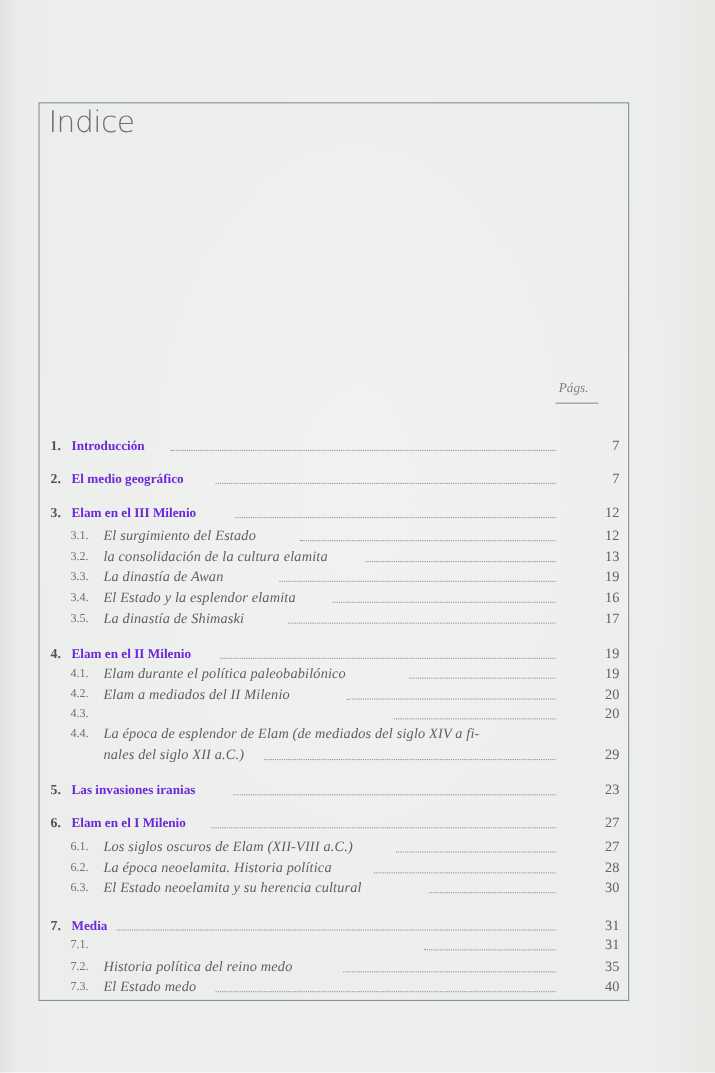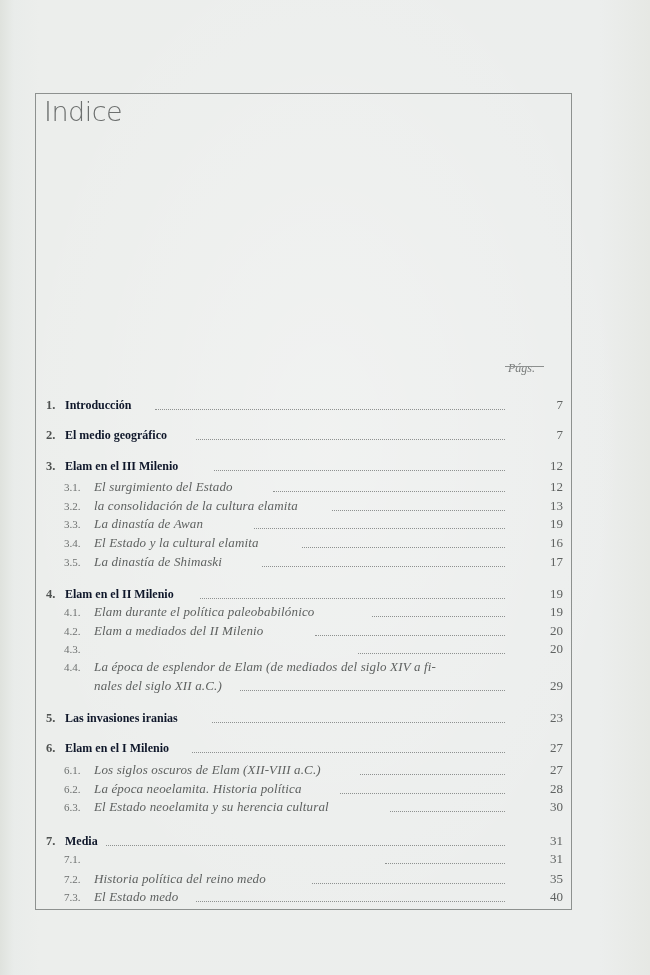--- a/index.html
+++ b/index.html
@@ -26,33 +26,33 @@
   }
   .title {
     position: absolute; left: 44px; top: 96px;
     font-family: "DejaVu Sans", "Liberation Sans", sans-serif;
     font-weight: 300;
     font-size: 27px; letter-spacing: -0.5px;
     color: #6d706f;
   }
   .pags {
     position: absolute; left: 508px; top: 345px;
-    font-style: italic; font-size: 12px; color: #7b7e7d; margin-top: 16px;
+    font-style: italic; font-size: 12px; color: #7b7e7d;
   }
   .pags-rule {
     position: absolute; left: 505px; top: 366px; width: 39px; height: 0;
     border-top: 1px solid #8d908f;
   }
   .row {
     position: absolute; left: 0; width: 650px; height: 18px;
     font-size: 12.5px; line-height: 18px;
   }
   .row .num, .row .label, .row .leader, .row .page { position: absolute; top: 0; white-space: nowrap; }
   .row.chapter .num { left: 46px; font-weight: bold; color: #4f5251; }
-  .row.chapter .label { left: 65px; font-weight: bold; color: #0f172a; font-size: 12px; text-align: center; }
+  .row.chapter .label { left: 65px; font-weight: bold; color: #6d28d9; font-size: 12px; text-align: center; }
   .row.section .num { left: 64px; color: #6e7170; font-size: 11px; }
   .row.section .label { left: 94px; color: #5e6160; font-size: 13px; letter-spacing: 0.15px; font-style: italic; }
   .row .leader {
     right: 145px; height: 1px; top: 12px;
     border-bottom: 1px dotted #8e9190;
   }
   .row .page { right: 87px; width: 30px; text-align: right; color: #5f6261; font-size: 13px; }
   .row.cont .label { left: 94px; }
 </style>
 </head>
@@ -104,21 +104,21 @@
 
 <div class="row section" style="top:515px">
   <span class="num">3.3.</span>
   <span class="label">La dinastía de Awan</span>
   <span class="leader" style="left:254px"></span>
   <span class="page">19</span>
 </div>
 
 <div class="row section" style="top:534px">
   <span class="num">3.4.</span>
-  <span class="label">El Estado y la cultural elamita</span>
+  <span class="label">El Estado y la esplendor elamita</span>
   <span class="leader" style="left:302px"></span>
   <span class="page">16</span>
 </div>
 
 <div class="row section" style="top:553px">
   <span class="num">3.5.</span>
   <span class="label">La dinastía de Shimaski</span>
   <span class="leader" style="left:262px"></span>
   <span class="page">17</span>
 </div>

